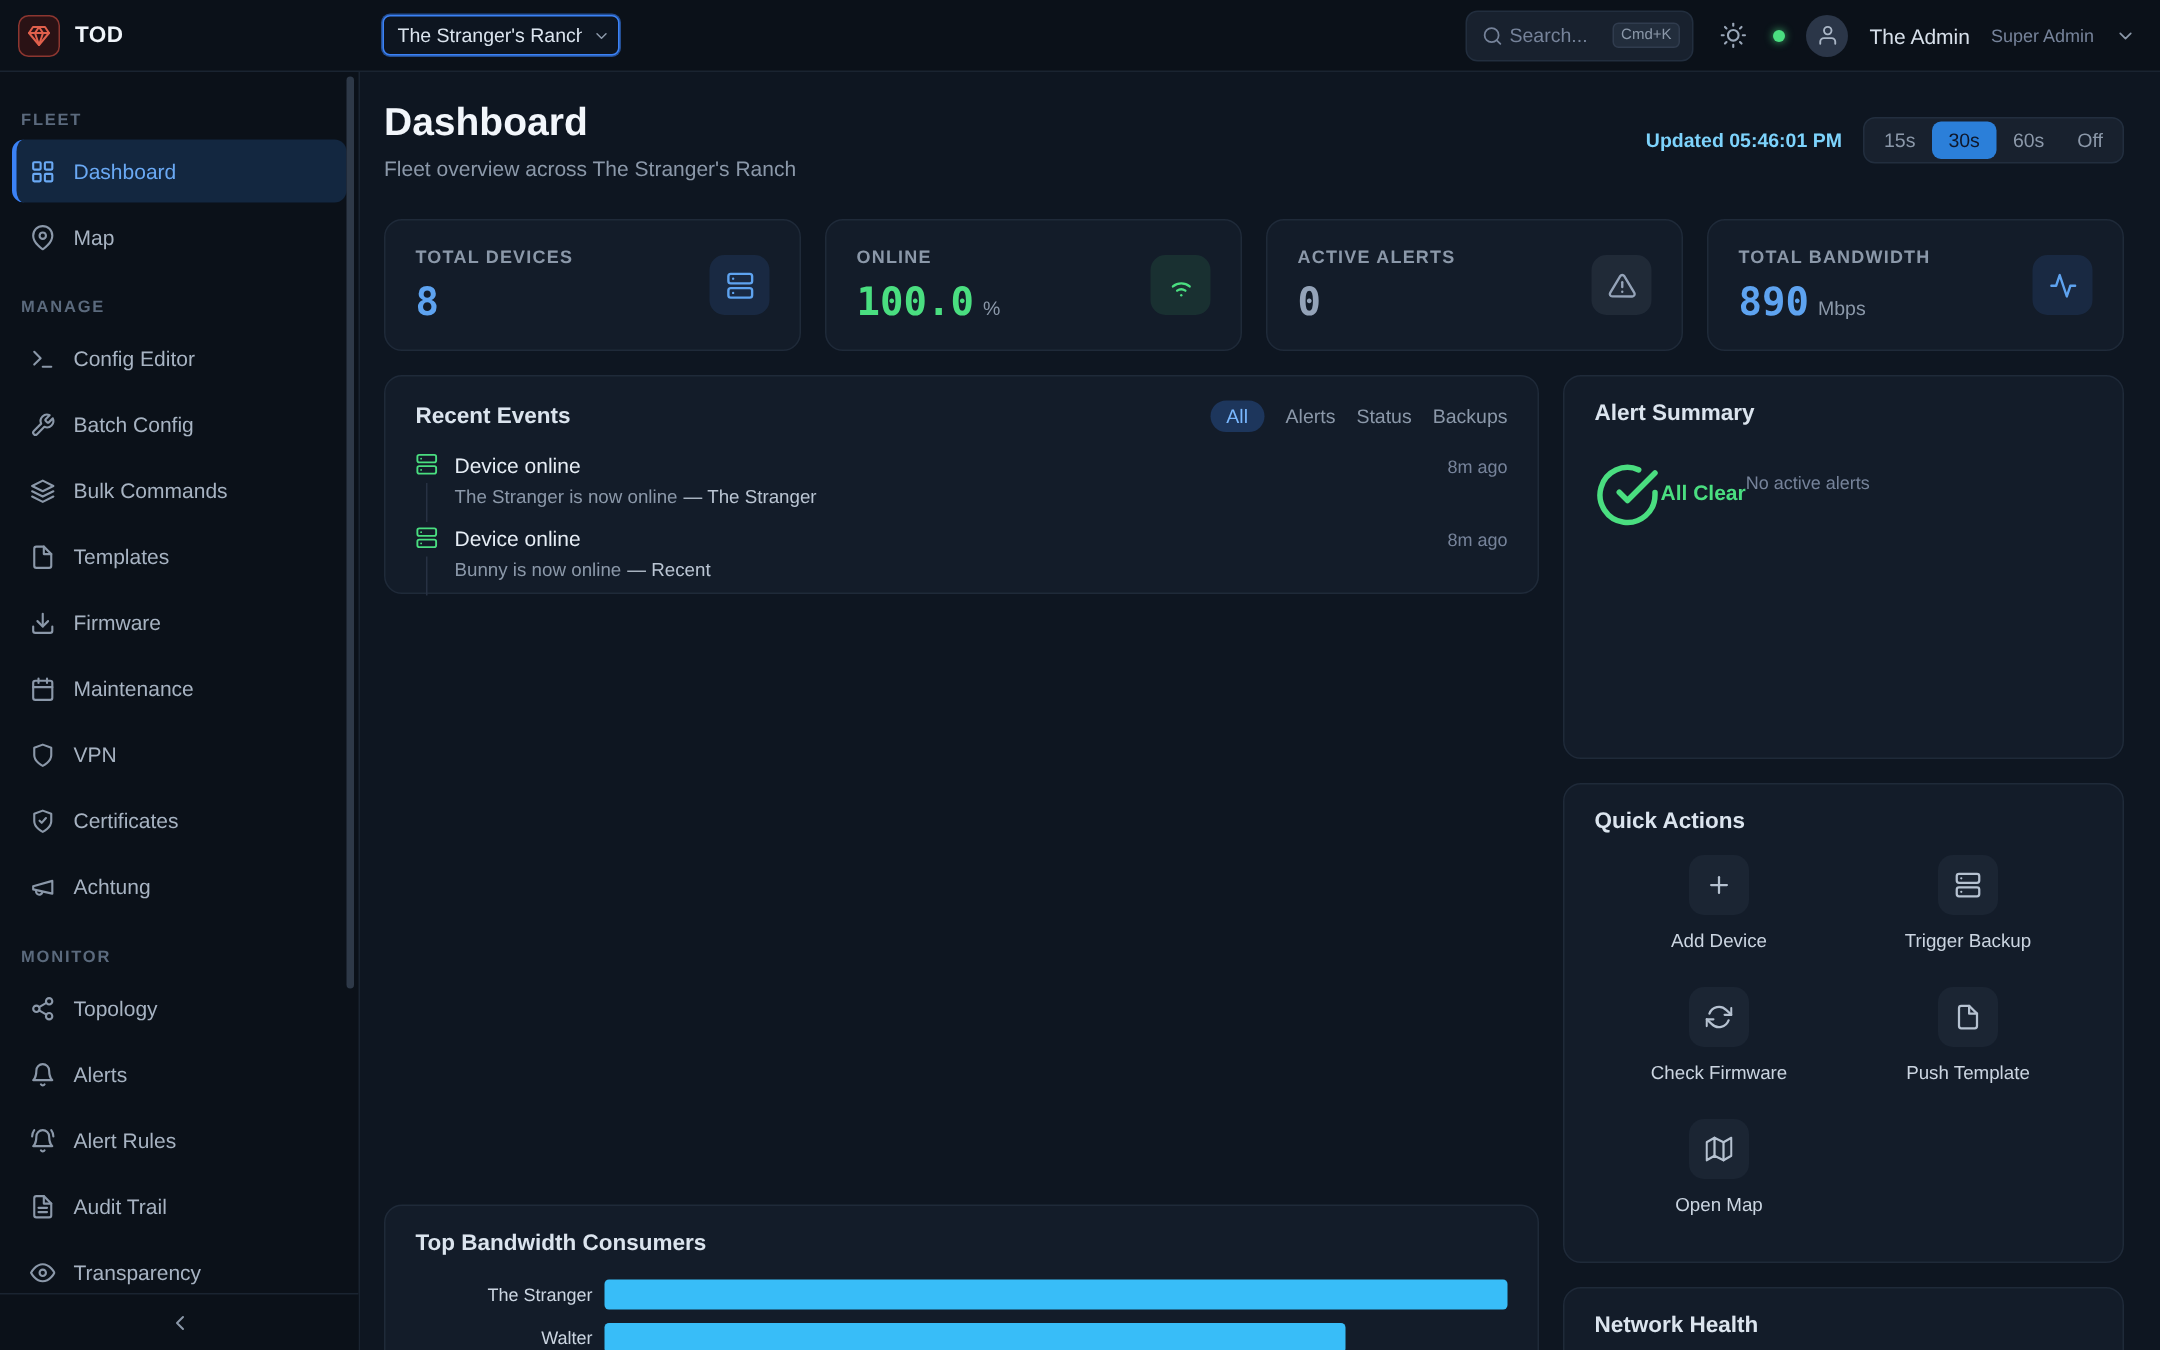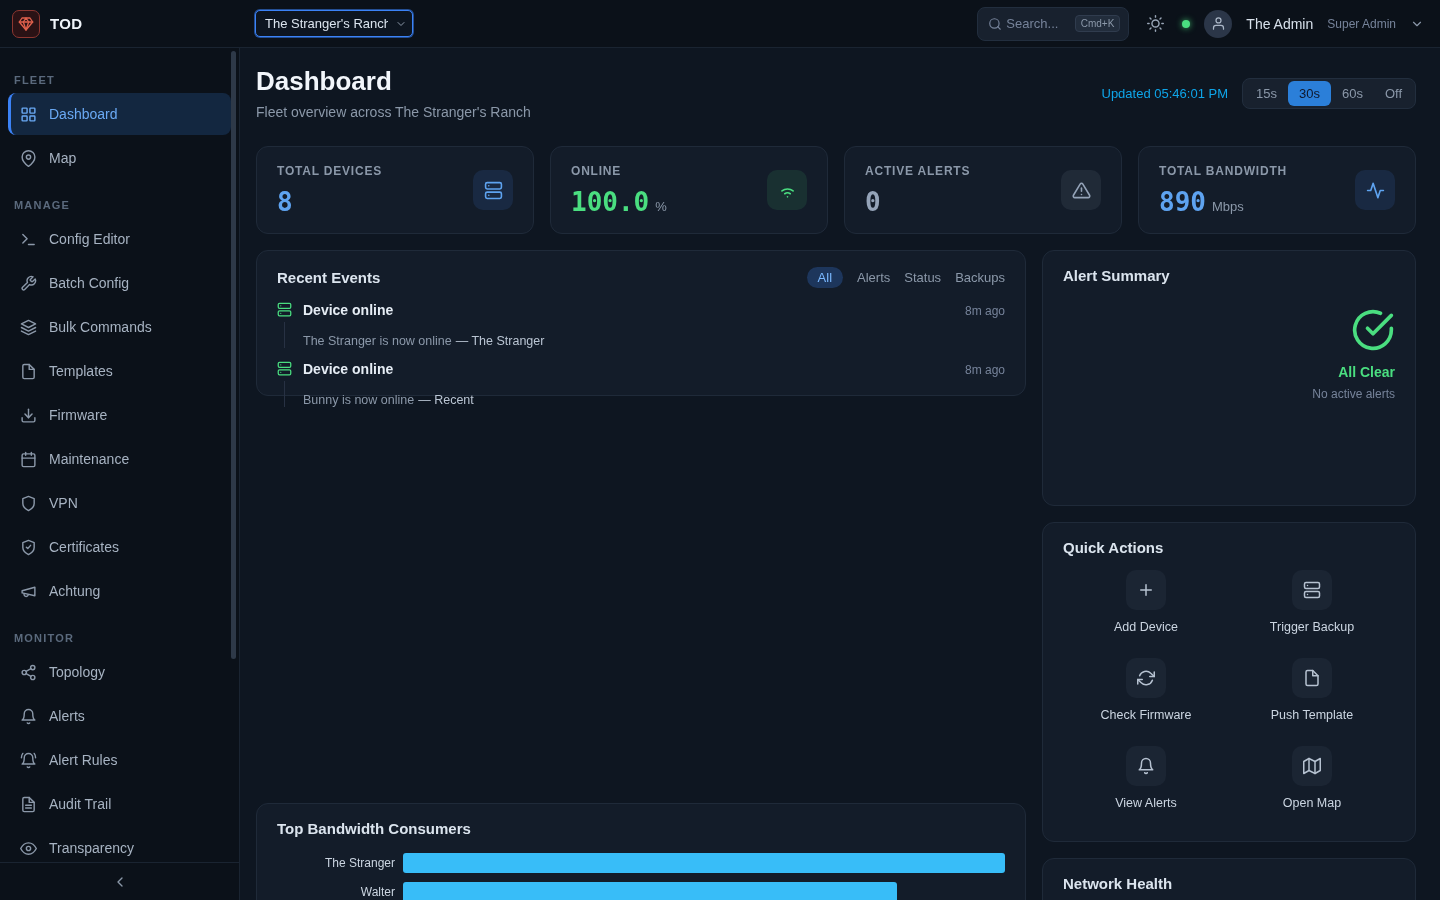--- a/index.html
+++ b/index.html
@@ -81,21 +81,21 @@
     border-top: 1px solid #1a2431; display: flex; align-items: center; justify-content: center;
     color: #8b98a9; cursor: pointer;
   }
 
   
   .main { position: absolute; top: 48px; left: 240px; width: 1200px; padding: 18px 24px 0 16px; }
   .page-head { display: flex; align-items: center; justify-content: space-between; }
   .page-title { font-size: 26px; font-weight: bold; color: #f2f6fb; }
   .page-subtitle { font-size: 14px; color: #8b98a9; margin-top: 7px; }
   .head-right { display: flex; align-items: center; gap: 14px; }
-  .updated { font-size: 13px; color: #0ea5e9; }
+  .updated { font-size: 13px; color: #7dd3fc; font-weight: bold; }
   .segmented { display: flex; background: #18212e; border: 1px solid #222e3e; border-radius: 8px; padding: 2px; }
   .seg-btn {
     background: none; border: none; font-family: inherit; font-size: 13px; color: #8b98a9;
     padding: 5px 11px; border-radius: 6px; cursor: pointer;
   }
   .seg-btn.active { background: #2b7fd9; color: #0f172a; }
 
   .stats-row { display: grid; grid-template-columns: repeat(4, 1fr); gap: 16px; margin-top: 26px; }
   .card { background: #131c29; border: 1px solid #1f2a39; border-radius: 12px; }
   .stat-card { height: 88px; padding: 16px 20px; display: flex; justify-content: space-between; align-items: center; }
@@ -115,27 +115,27 @@
   .events-card { height: 146px; padding: 16px 20px; }
   .events-head { display: flex; align-items: center; justify-content: space-between; margin-bottom: 14px; }
   .filters { display: flex; align-items: center; gap: 14px; }
   .filter { font-size: 13px; color: #8b98a9; cursor: pointer; background: none; border: none; font-family: inherit; padding: 0; }
   .filter.active { background: rgba(59,130,246,.25); color: #7ab8ff; padding: 3px 11px; border-radius: 999px; }
   .event { display: flex; gap: 10px; margin-bottom: 13px; }
   .event-rail { position: relative; width: 16px; flex: 0 0 16px; color: #4ade80; }
   .event-rail::after { content: ""; position: absolute; left: 7px; top: 20px; height: 26px; width: 1px; background: #273143; }
   .event-body { flex: 1; }
   .event-top { display: flex; justify-content: space-between; align-items: baseline; }
-  .event-title { font-size: 14px; font-weight: bold; color: #e6edf5; }
+  .event-title { font-size: 14px; font-weight: normal; color: #e6edf5; }
   .event-time { font-size: 12px; color: #76839a; }
-  .event-sub { font-size: 12.5px; color: #8b98a9; margin-top: 16px; }
+  .event-sub { font-size: 12.5px; color: #8b98a9; margin-top: 6px; }
   .event-suffix { color: #bac5d3; margin-left: 4px; }
 
   .alert-summary-card { height: 256px; padding: 16px 20px; }
-  .as-center { display: flex; flex-direction: column; align-items: flex-end; margin-top: 24px; }
+  .as-center { display: flex; flex-direction: row; align-items: flex-start; margin-top: 24px; }
   .as-status { font-size: 14px; font-weight: bold; color: #4ade80; margin-top: 12px; }
   .as-detail { font-size: 12px; color: #76839a; margin-top: 7px; }
 
   .quick-card { height: 320px; padding: 16px 20px; margin-top: 16px; }
   .qa-grid { display: grid; grid-template-columns: 1fr 1fr; row-gap: 24px; margin-top: 14px; }
   .qa-btn { background: none; border: none; font-family: inherit; display: flex; flex-direction: column; align-items: center; cursor: pointer; }
   .qa-icon { width: 40px; height: 40px; border-radius: 10px; background: #1b2533; display: flex; align-items: center; justify-content: center; color: #b6c2d1; }
   .qa-label { font-size: 12.5px; color: #cbd5e1; margin-top: 10px; }
 
   .bandwidth-card { margin-top: 407px; height: 260px; padding: 16px 20px; }
@@ -572,29 +572,20 @@
               <svg class="ic" width="18" height="18" viewBox="0 0 24 24">
                   <path d="M13 2H6a2 2 0 0 0-2 2v16a2 2 0 0 0 2 2h12a2 2 0 0 0 2-2V9z"></path>
                   <polyline points="13 2 13 9 20 9"></polyline>
                 </svg>
             </span>
             <span class="qa-label">Push Template</span>
           </button>
           <button class="qa-btn">
             <span class="qa-icon">
               <svg class="ic" width="18" height="18" viewBox="0 0 24 24">
-                  <path d="M18 8A6 6 0 0 0 6 8c0 7-3 9-3 9h18s-3-2-3-9"></path>
-                  <path d="M13.73 21a2 2 0 0 1-3.46 0"></path>
-                </svg>
-            </span>
-            <span class="qa-label">View Alerts</span>
-          </button>
-          <button class="qa-btn">
-            <span class="qa-icon">
-              <svg class="ic" width="18" height="18" viewBox="0 0 24 24">
                   <polygon points="1 6 1 22 8 18 16 22 23 18 23 2 16 6 8 2 1 6"></polygon>
                   <line x1="8" y1="2" x2="8" y2="18"></line>
                   <line x1="16" y1="6" x2="16" y2="22"></line>
                 </svg>
             </span>
             <span class="qa-label">Open Map</span>
           </button>
         </div>
       </section>
 

